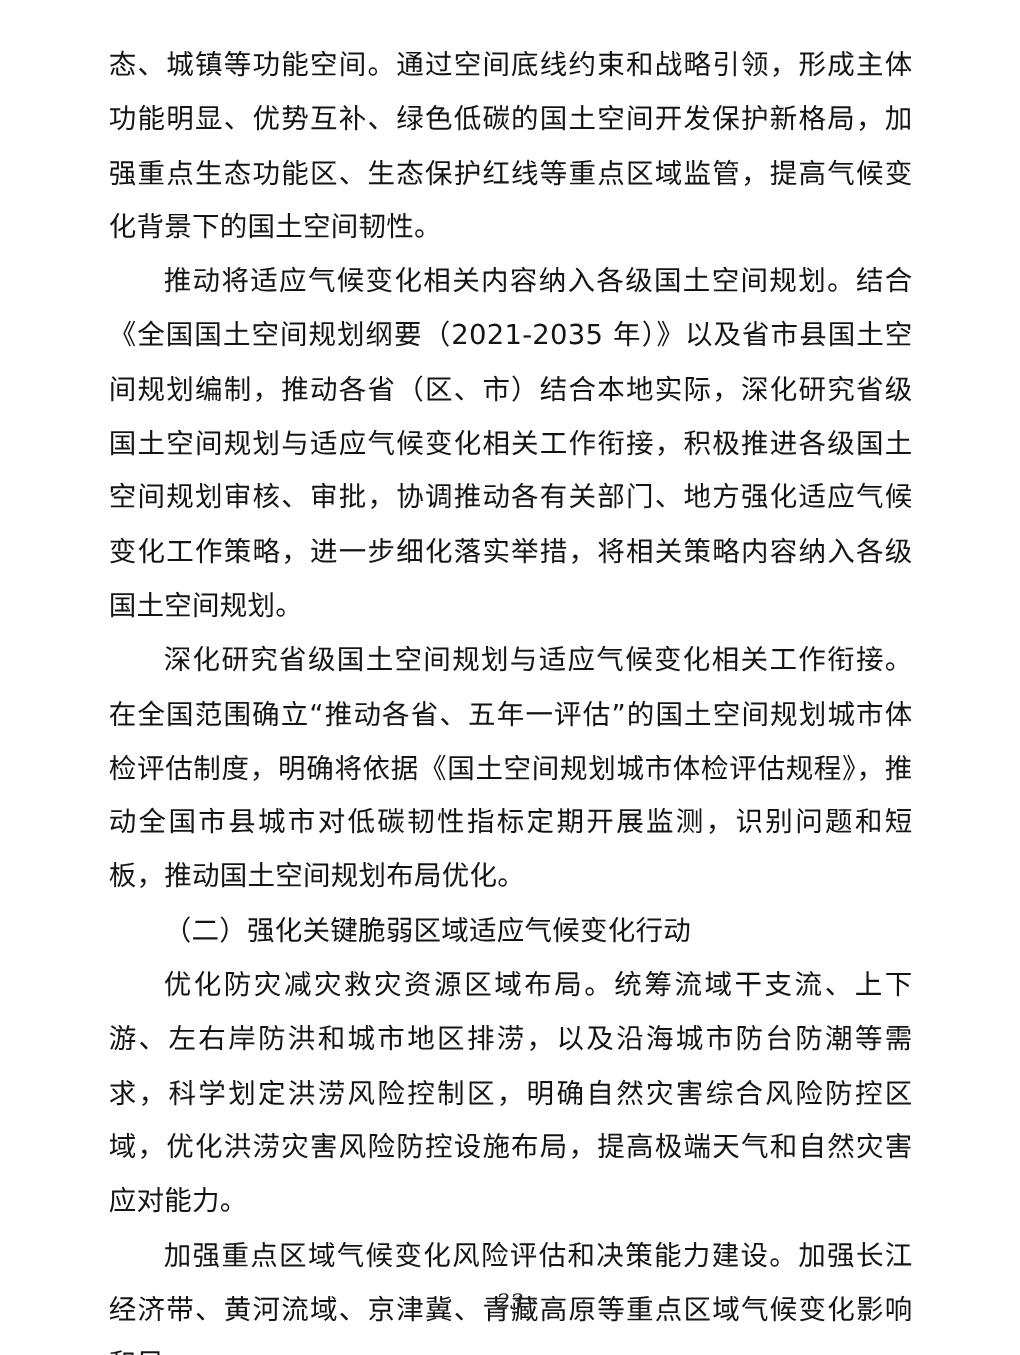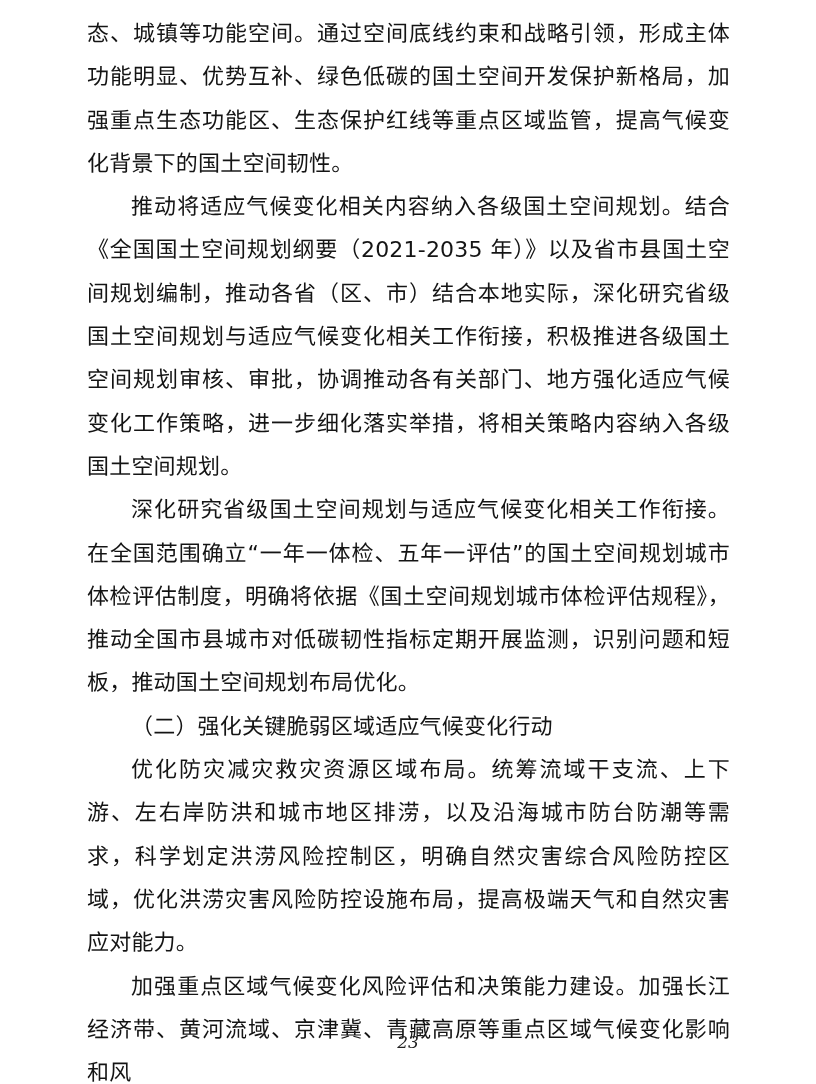--- a/index.html
+++ b/index.html
@@ -6,21 +6,21 @@
     margin: 0;
     padding: 0;
     background: #ffffff;
   }
   .page {
     position: relative;
     width: 816px;
     height: 1084px;
     background: #ffffff;
     box-sizing: border-box;
-    padding: 12px 86px 0 87px;
+    padding: 31px 86px 0 87px;
     font-family: "DejaVu Sans", "Liberation Sans", sans-serif;
     color: #141414;
     overflow: hidden;
   }
   .body-text p {
     margin: 0;
     font-size: 22px;
     line-height: 43.3px;
     text-align: justify;
     text-justify: inter-ideograph;
@@ -44,21 +44,21 @@
     font-style: italic;
   }
 </style>
 </head>
 <body>
 
 <div class="page">
   <div class="body-text" id="body-text">
       <p class=""><span>态、城镇等功能空间。通过空间底线约束和战略引领，形成主体功能明显、优势互补、绿色低碳的国土空间开发保护新格局，加强重点生态功能区、生态保护红线等重点区域监管，提高气候变化背景下的国土空间韧性。</span></p>
       <p class="indent"><strong>推动将适应气候变化相关内容纳入各级国土空间规划。</strong><span>结合《全国国土空间规划纲要（2021-2035 年）》以及省市县国土空间规划编制，推动各省（区、市）结合本地实际，深化研究省级国土空间规划与适应气候变化相关工作衔接，积极推进各级国土空间规划审核、审批，协调推动各有关部门、地方强化适应气候变化工作策略，进一步细化落实举措，将相关策略内容纳入各级国土空间规划。</span></p>
-      <p class="indent"><strong>深化研究省级国土空间规划与适应气候变化相关工作衔接。</strong><span>在全国范围确立“一年一体检、五年一评估”的国土空间规划城市体检评估制度，明确将依据《国土空间规划城市体检评估规程》，推动全国市县城市对低碳韧性指标定期开展监测，识别问题和短板，推动国土空间规划布局优化。</span></p>
+      <p class="indent"><strong>深化研究省级国土空间规划与适应气候变化相关工作衔接。</strong><span>在全国范围确立“推动各省、五年一评估”的国土空间规划城市体检评估制度，明确将依据《国土空间规划城市体检评估规程》，推动全国市县城市对低碳韧性指标定期开展监测，识别问题和短板，推动国土空间规划布局优化。</span></p>
       <p class="indent"><strong>（二）强化关键脆弱区域适应气候变化行动</strong></p>
       <p class="indent"><strong>优化防灾减灾救灾资源区域布局。</strong><span>统筹流域干支流、上下游、左右岸防洪和城市地区排涝，以及沿海城市防台防潮等需求，科学划定洪涝风险控制区，明确自然灾害综合风险防控区域，优化洪涝灾害风险防控设施布局，提高极端天气和自然灾害应对能力。</span></p>
       <p class="indent"><strong>加强重点区域气候变化风险评估和决策能力建设。</strong><span>加强长江经济带、黄河流域、京津冀、青藏高原等重点区域气候变化影响和风</span></p>
     </div>
   <div class="page-footer">
     <span>23</span>
   </div>
 </div>
 
 </body></html>

